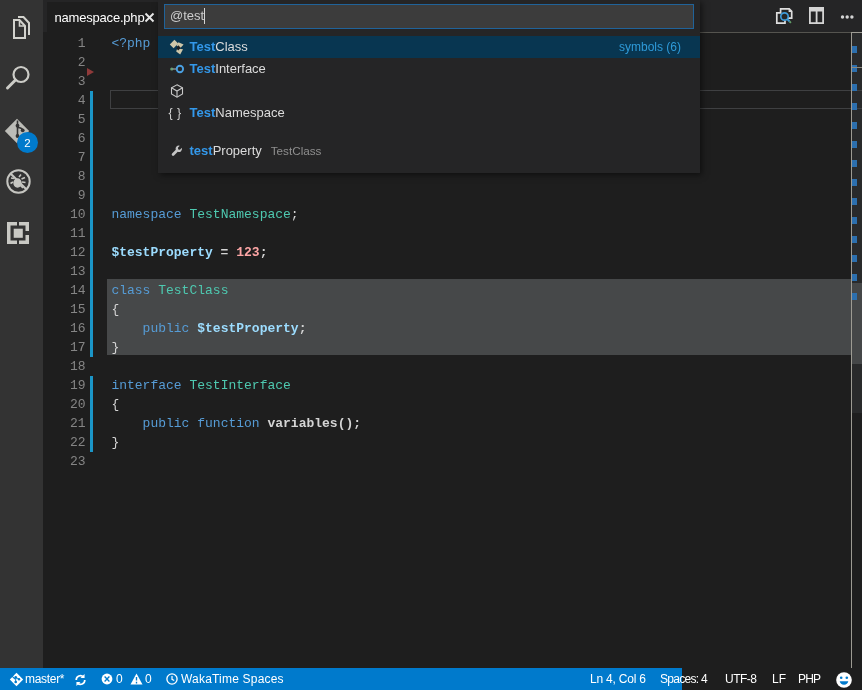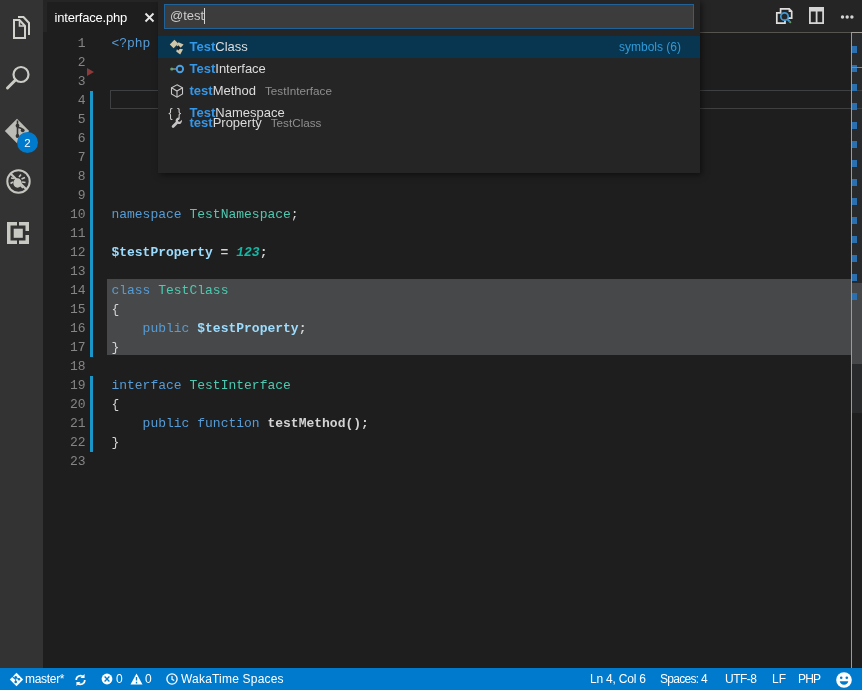--- a/index.html
+++ b/index.html
@@ -8,32 +8,32 @@
   .abs{position:absolute;}
   .mono{font-family:"Liberation Mono",monospace;font-size:13px;line-height:19px;white-space:pre;}
   
   #actbar{left:0;top:0;width:43px;height:668px;background:#333333;}
   
   #tabstrip{left:43px;top:0;width:819px;height:32px;background:#252526;}
   #tab{position:absolute;left:4px;top:2px;width:117px;height:33px;background:#1e1e1e;color:#ffffff;font-size:13px;}
   
   #editor{left:43px;top:35px;width:819px;height:633px;background:#1e1e1e;}
   .gbar{position:absolute;left:46.5px;width:3px;background:#1b96c8;}
-  .kw{color:#569cd6;} .ty{color:#4ec9b0;} .var{color:#9cdcfe;} .num{color:#14b8a6;font-style:italic;} .b{font-weight:bold;}
+  .kw{color:#569cd6;} .ty{color:#4ec9b0;} .var{color:#9cdcfe;} .num{color:#fca5a5;} .b{font-weight:bold;}
   .rm{position:absolute;left:809px;width:4.5px;height:6.5px;background:#2c6fae;}
   
   #qo{left:158px;top:0;width:542px;height:173px;background:#252526;box-shadow:2px 2px 6px rgba(0,0,0,0.5);}
   #qinput{position:absolute;left:6px;top:4px;width:528px;height:23px;background:#3c3c3c;border:1px solid #20639a;}
   .qrow{position:absolute;left:0;width:542px;height:22px;}
   .qicon{position:absolute;left:11px;top:3px;width:16px;height:16px;}
   .qlabel{position:absolute;left:31.5px;top:0;height:22px;line-height:22px;font-size:13px;font-weight:normal;color:#dcdcdc;white-space:pre;}
   .qlabel .m{color:#3398ea;font-weight:bold;}
   .qdet{font-weight:normal;color:#8f8f8f;padding-left:9px;font-size:11.7px;}
   
-  #status{left:0;top:668px;width:862px;height:22px;background:#007acc;color:#ffffff;font-size:12px;}
+  #status{left:0;top:668px;width:682px;height:22px;background:#007acc;color:#ffffff;font-size:12px;}
   .sitem{position:absolute;top:0;height:22px;line-height:22px;white-space:pre;}
 </style>
 </head>
 <body>
 <div id="app">
 
   <div id="editor" class="abs">
 
     <div class="abs" style="left:809px;top:-2px;width:11px;height:380px;background:#292a2b;"></div>
 
@@ -86,21 +86,21 @@
 
 <span class="var b">$testProperty</span><span class="b"> = </span><span class="num b">123</span><span class="b">;</span>
 
 <span class="kw">class</span> <span class="ty">TestClass</span>
 {
     <span class="kw">public</span> <span class="var b">$testProperty</span><span class="b">;</span>
 }
 
 <span class="kw">interface</span> <span class="ty">TestInterface</span>
 {
-    <span class="kw">public</span> <span class="kw">function</span><span class="b"> testMethod();</span>
+    <span class="kw">public</span> <span class="kw">function</span><span class="b"> variables();</span>
 }
 </div>
 
     <div id="ruler">
       <div class="rm" style="top:11px;"></div>
         <div class="rm" style="top:30px;"></div>
       <div class="rm" style="top:49px;"></div>
         <div class="rm" style="top:68px;"></div>
       <div class="rm" style="top:87px;"></div>
         <div class="rm" style="top:106px;"></div>
@@ -159,21 +159,21 @@
         <path d="M1 1 L11 1 L11 4.5 L4.5 4.5 L4.5 19.5 L11 19.5 L11 23 L1 23 Z"></path>
         <path d="M13 1 L23 1 L23 10 L19.5 10 L19.5 4.5 L13 4.5 Z"></path>
         <path d="M13 19.5 L19.5 19.5 L19.5 14 L23 14 L23 23 L13 23 Z"></path>
         <rect x="7" y="7" width="10.5" height="10.5" stroke="#333" stroke-width="1.4" fill="#c9c9c4"></rect>
       </g>
     </svg>
   </div>
 
   <div id="tabstrip" class="abs">
     <div id="tab">
-        <span style="position:absolute;left:7.5px;top:8px;letter-spacing:-0.2px;">interface.php</span>
+        <span style="position:absolute;left:7.5px;top:8px;letter-spacing:-0.2px;">namespace.php</span>
       <svg style="position:absolute;left:96.5px;top:10px;" width="11" height="11" viewBox="0 0 11 11">
         <path d="M1.5 1.5 L9.5 9.5 M9.5 1.5 L1.5 9.5" stroke="#e8e8e8" stroke-width="1.9"></path>
       </svg>
     </div>
 
     <svg class="abs" style="left:731px;top:6px;" width="20" height="20" viewBox="0 0 20 20">
       <g fill="none" stroke="#dedede" stroke-width="1.7">
         <path d="M6.6 6 L6.6 2.9 L15.2 2.9 L17.7 5.4 L17.7 12.1 L14 12.1"></path>
         <path d="M15.2 2.9 L15.2 5.4 L17.7 5.4" stroke-width="1.2"></path>
         <path d="M7.5 6.9 L2.8 6.9 L2.8 17.2 L11 17.2 L11 14.5"></path>
@@ -219,28 +219,27 @@
         </svg>
       <span class="qlabel"><span class="m">Test</span>Interface</span>
     </div>
     <div class="qrow" style="top:80px;">
       <svg class="qicon" viewBox="0 0 16 16">
           <g fill="none" stroke="#c8c8c8" stroke-width="1.1">
             <path d="M8 1.8 L13.5 4.8 L13.5 11 L8 14.2 L2.5 11 L2.5 4.8 Z"></path>
             <path d="M2.5 4.8 L8 8 L13.5 4.8 M8 8 L8 14.2"></path>
           </g>
         </svg>
-      <span class="qlabel"><span class="m">test</span>Method<span class="qdet">TestInterface</span></span>
     </div>
     <div class="qrow" style="top:102px;">
       <span style="position:absolute;left:10.5px;top:0;height:22px;line-height:22px;color:#cfcfcf;font-size:12.5px;">{</span>
       <span style="position:absolute;left:19px;top:0;height:22px;line-height:22px;color:#cfcfcf;font-size:12.5px;">}</span>
       <span class="qlabel"><span class="m">Test</span>Namespace</span>
     </div>
-    <div class="qrow" style="top:112px;text-align:center;">
+    <div class="qrow" style="top:140px;text-align:center;">
       <svg class="qicon" viewBox="0 0 16 16">
           <g transform="translate(1.6,2.2) scale(0.82)">
             <path d="M13.6 3.2 a3.8 3.8 0 0 1 -4.9 4.9 L4.2 12.6 a1.7 1.7 0 0 1 -2.4 -2.4 L6.3 5.7 a3.8 3.8 0 0 1 4.9 -4.9 L8.9 3.1 L9.4 5.1 L11.4 5.6 Z" fill="#c4c4c4"></path>
           </g>
         </svg>
       <span class="qlabel"><span class="m">test</span>Property<span class="qdet">TestClass</span></span>
     </div>
   </div>
 
   <div id="status" class="abs">

